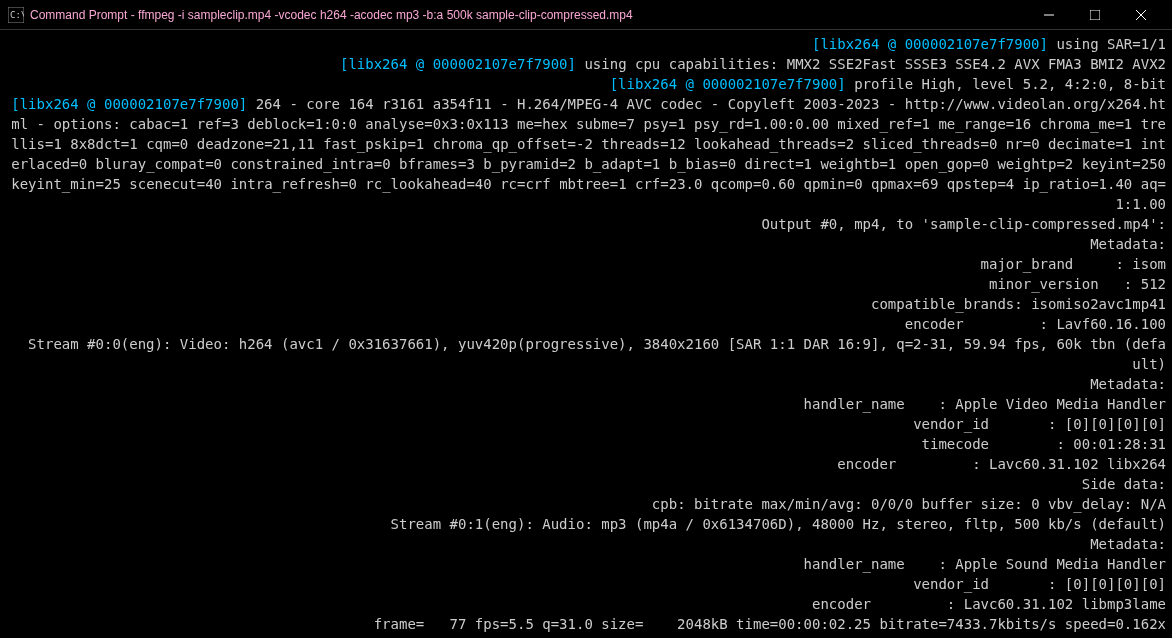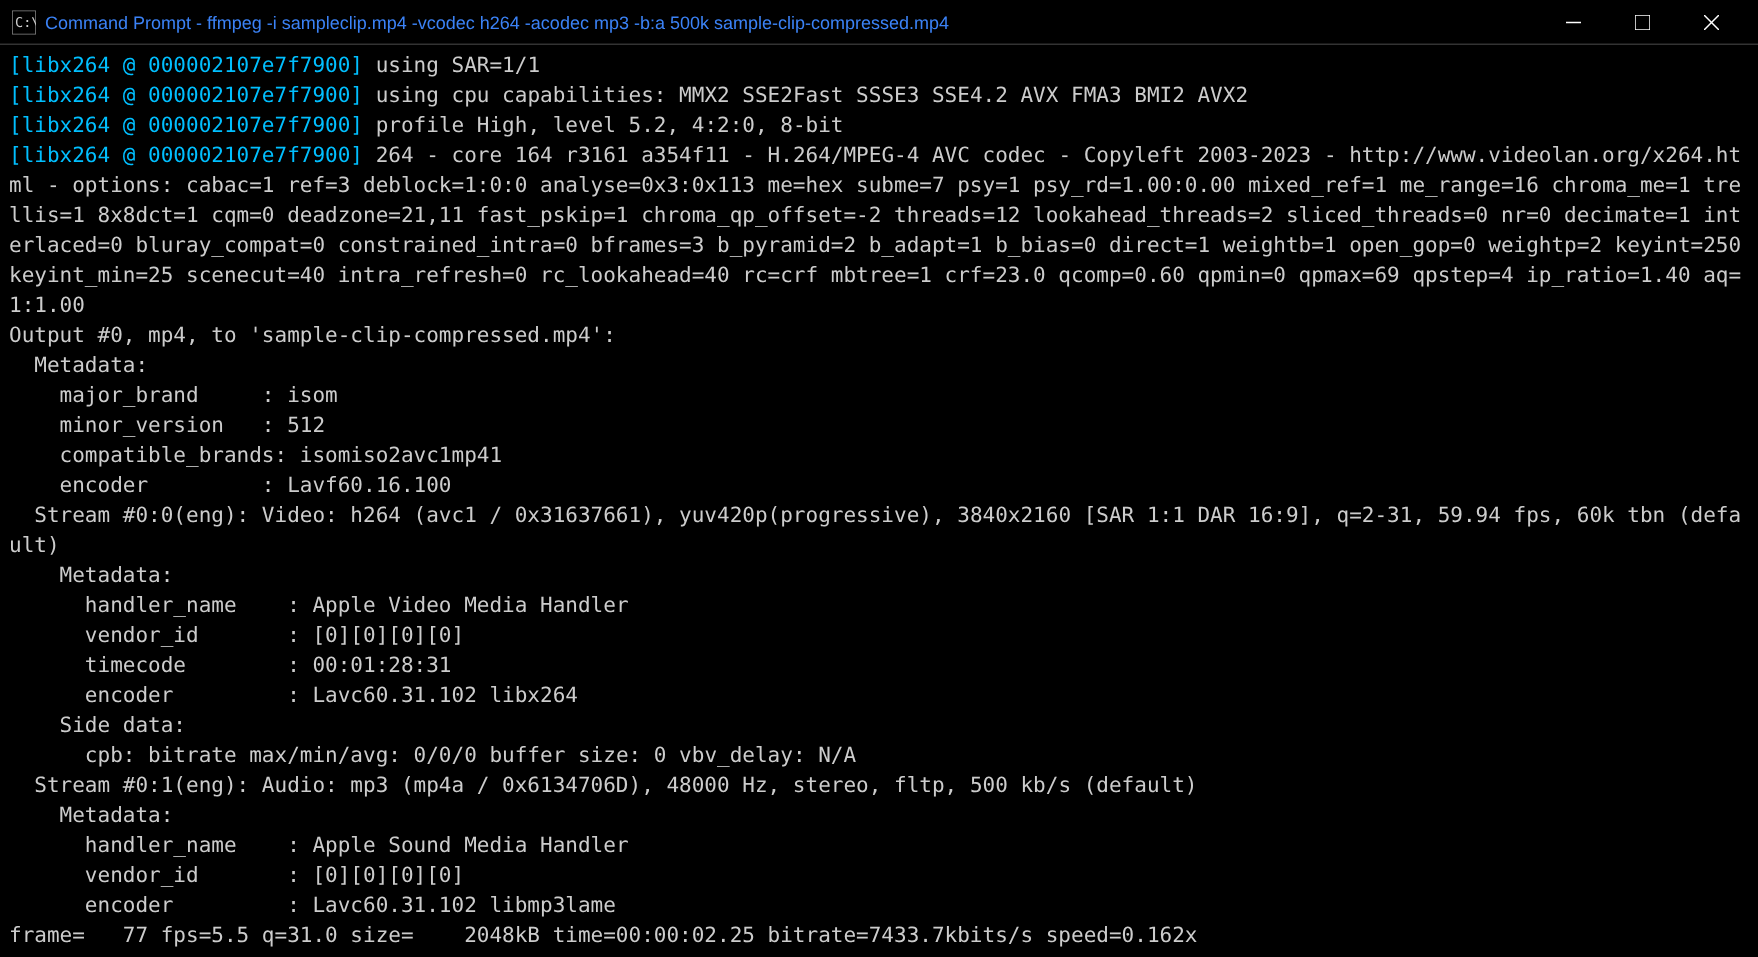--- a/index.html
+++ b/index.html
@@ -26,21 +26,21 @@
     }
     .titlebar-icon {
       width: 16px;
       height: 16px;
       margin-right: 6px;
       display: flex;
       align-items: center;
       justify-content: center;
     }
     .titlebar-title {
-      color: #3b82f6;
+      color: #f9a8d4;
       font-size: 12px;
       font-family: 'Segoe UI', sans-serif;
       flex: 1;
     }
     .window-controls {
       display: flex;
       gap: 0;
     }
     .window-btn {
       width: 46px;
@@ -59,20 +59,21 @@
       font-family: Consolas, monospace;
     }
     .bracket-prefix {
       color: #00bfff;
     }
     .normal-text {
       color: #ccc;
     }
     .line {
       display: block;
+      text-align: right;
     }
   </style>
 </head>
 <body>
 
 <div class="titlebar">
   <span class="titlebar-icon">
     <svg width="16" height="16" viewBox="0 0 16 16">
       <rect x="0" y="0" width="16" height="16" fill="#000" stroke="#888" stroke-width="1"></rect>
       <text x="2" y="11" font-size="9" fill="#ccc" font-family="monospace">C:\</text>

